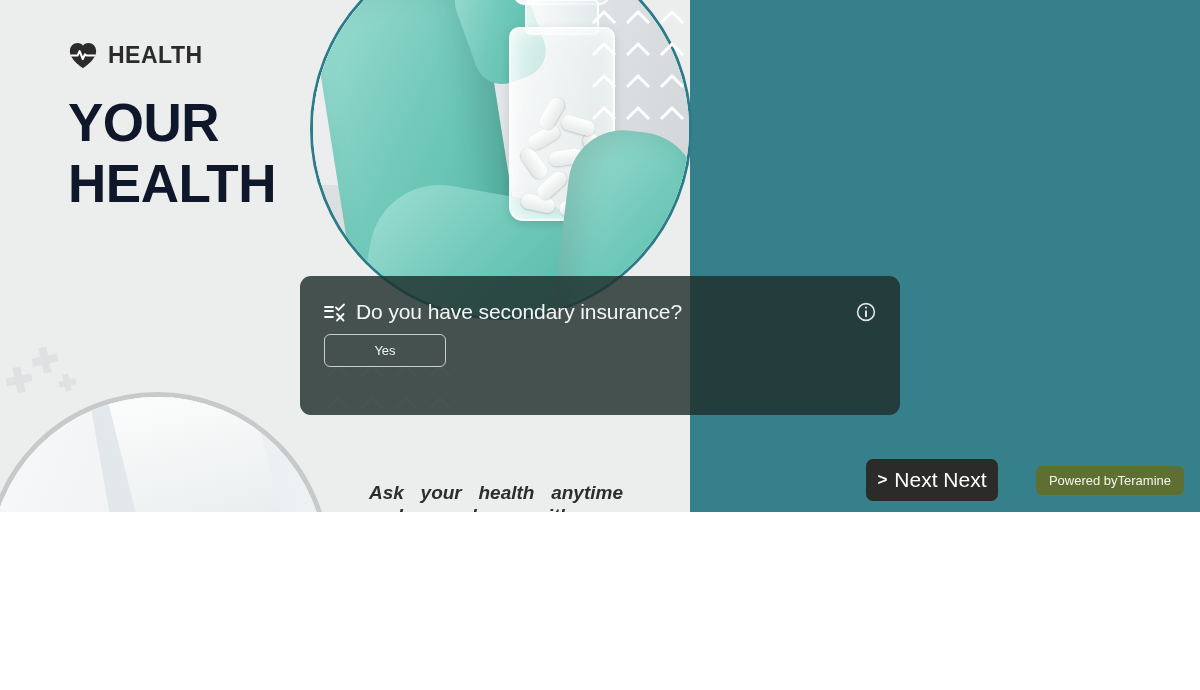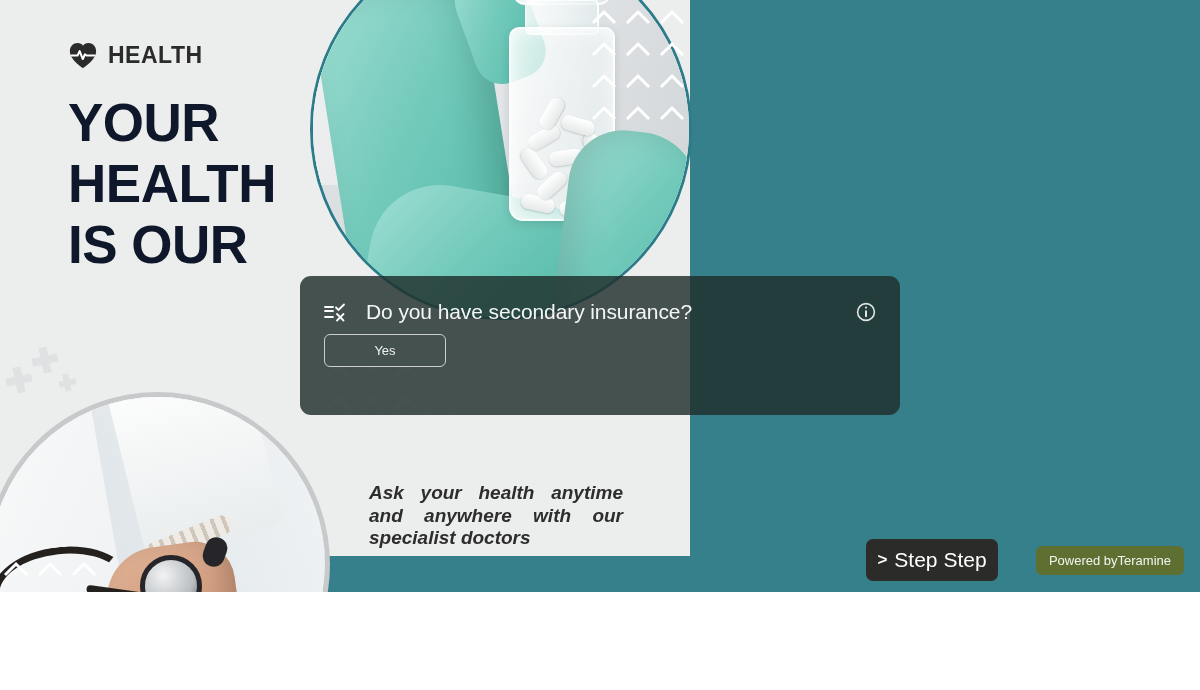--- a/index.html
+++ b/index.html
@@ -3,21 +3,21 @@
 <meta charset="utf-8">
 <style>
   * { box-sizing: border-box; margin: 0; padding: 0; }
   html, body {
     width: 1200px; height: 690px;
     font-family: "Liberation Sans", sans-serif;
     overflow: hidden;
   }
   #stage {
     position: relative;
-    width: 1200px; height: 592px;
+    width: 1200px; height: 512px;
     background: #35808a;
     overflow: hidden;
   }
 
   
   .card {
     position: absolute;
     left: 0; top: 0;
     width: 690px; height: 556px;
     background: #eceded;
@@ -202,21 +202,21 @@
   .panel {
     position: absolute;
     left: 300px; top: 276px;
     width: 600px; height: 139px;
     background: rgba(31,46,43,0.82);
     border-radius: 11px;
     z-index: 40;
   }
   .panel-question {
     position:absolute; left: 24px; top: 24px;
-    display:flex; align-items:center; gap: 20px;
+    display:flex; align-items:center; gap: 10px;
   }
   .q-icon { width: 22px; height: 20px; display:block; }
   .q-text {
     color:#f4f6f6; font-size: 21px; letter-spacing: -0.1px;
   }
   .info-icon {
     position:absolute; right: 24px; top: 26px;
     width: 20px; height: 20px; cursor:pointer;
   }
   .answers { position:absolute; left: 24px; top: 58px; display:flex; }
@@ -373,21 +373,20 @@
     <svg class="logo-icon" viewBox="0 0 32 30">
       <path d="M16 29C16 29 2 20.5 2 10.8 2 5.9 5.7 2.2 10.3 2.2c2.5 0 4.6 1.1 5.7 2.9 1.1-1.8 3.2-2.9 5.7-2.9C26.3 2.2 30 5.9 30 10.8 30 20.5 16 29 16 29z" fill="#2b2b2b"></path>
       <path d="M4 15.5 h6.2 l2.2-4.6 3.4 8.4 2.3-5.1 1.8 1.3 H28" fill="none" stroke="#ffffff" stroke-width="2.2" stroke-linejoin="round" stroke-linecap="round"></path>
     </svg>
     <span class="logo-text">HEALTH</span>
   </div>
 
   <div class="headline">
     <div>YOUR</div>
     <div>HEALTH</div>
-    <div>IS OUR</div>
   </div>
 
   <div class="subtext">Ask your health anytime and anywhere with our specialist doctors</div>
 
   <div class="panel">
     <div class="panel-question">
       <svg class="q-icon" viewBox="0 0 22 20">
         <g stroke="#ffffff" stroke-width="1.8" stroke-linecap="round" fill="none">
           <path d="M1 5 H9"></path>
             <path d="M1 9 H9"></path>
@@ -404,21 +403,21 @@
       <circle cx="10" cy="5.6" r="1.1" fill="#dfe3e3"></circle>
       <rect x="9" y="8.2" width="2" height="7" rx="1" fill="#dfe3e3"></rect>
     </svg>
     <div class="answers">
       <button class="btn-yes">Yes</button>
     </div>
   </div>
 
   <button class="next-step">
     <span class="chev">&gt;</span>
-    <span>Step Step</span>
+    <span>Next Next</span>
   </button>
 
   <div class="badge">
     <span>Powered by</span>
       <b>Teramine</b>
   </div>
 
 </div>
 
 </body></html>

